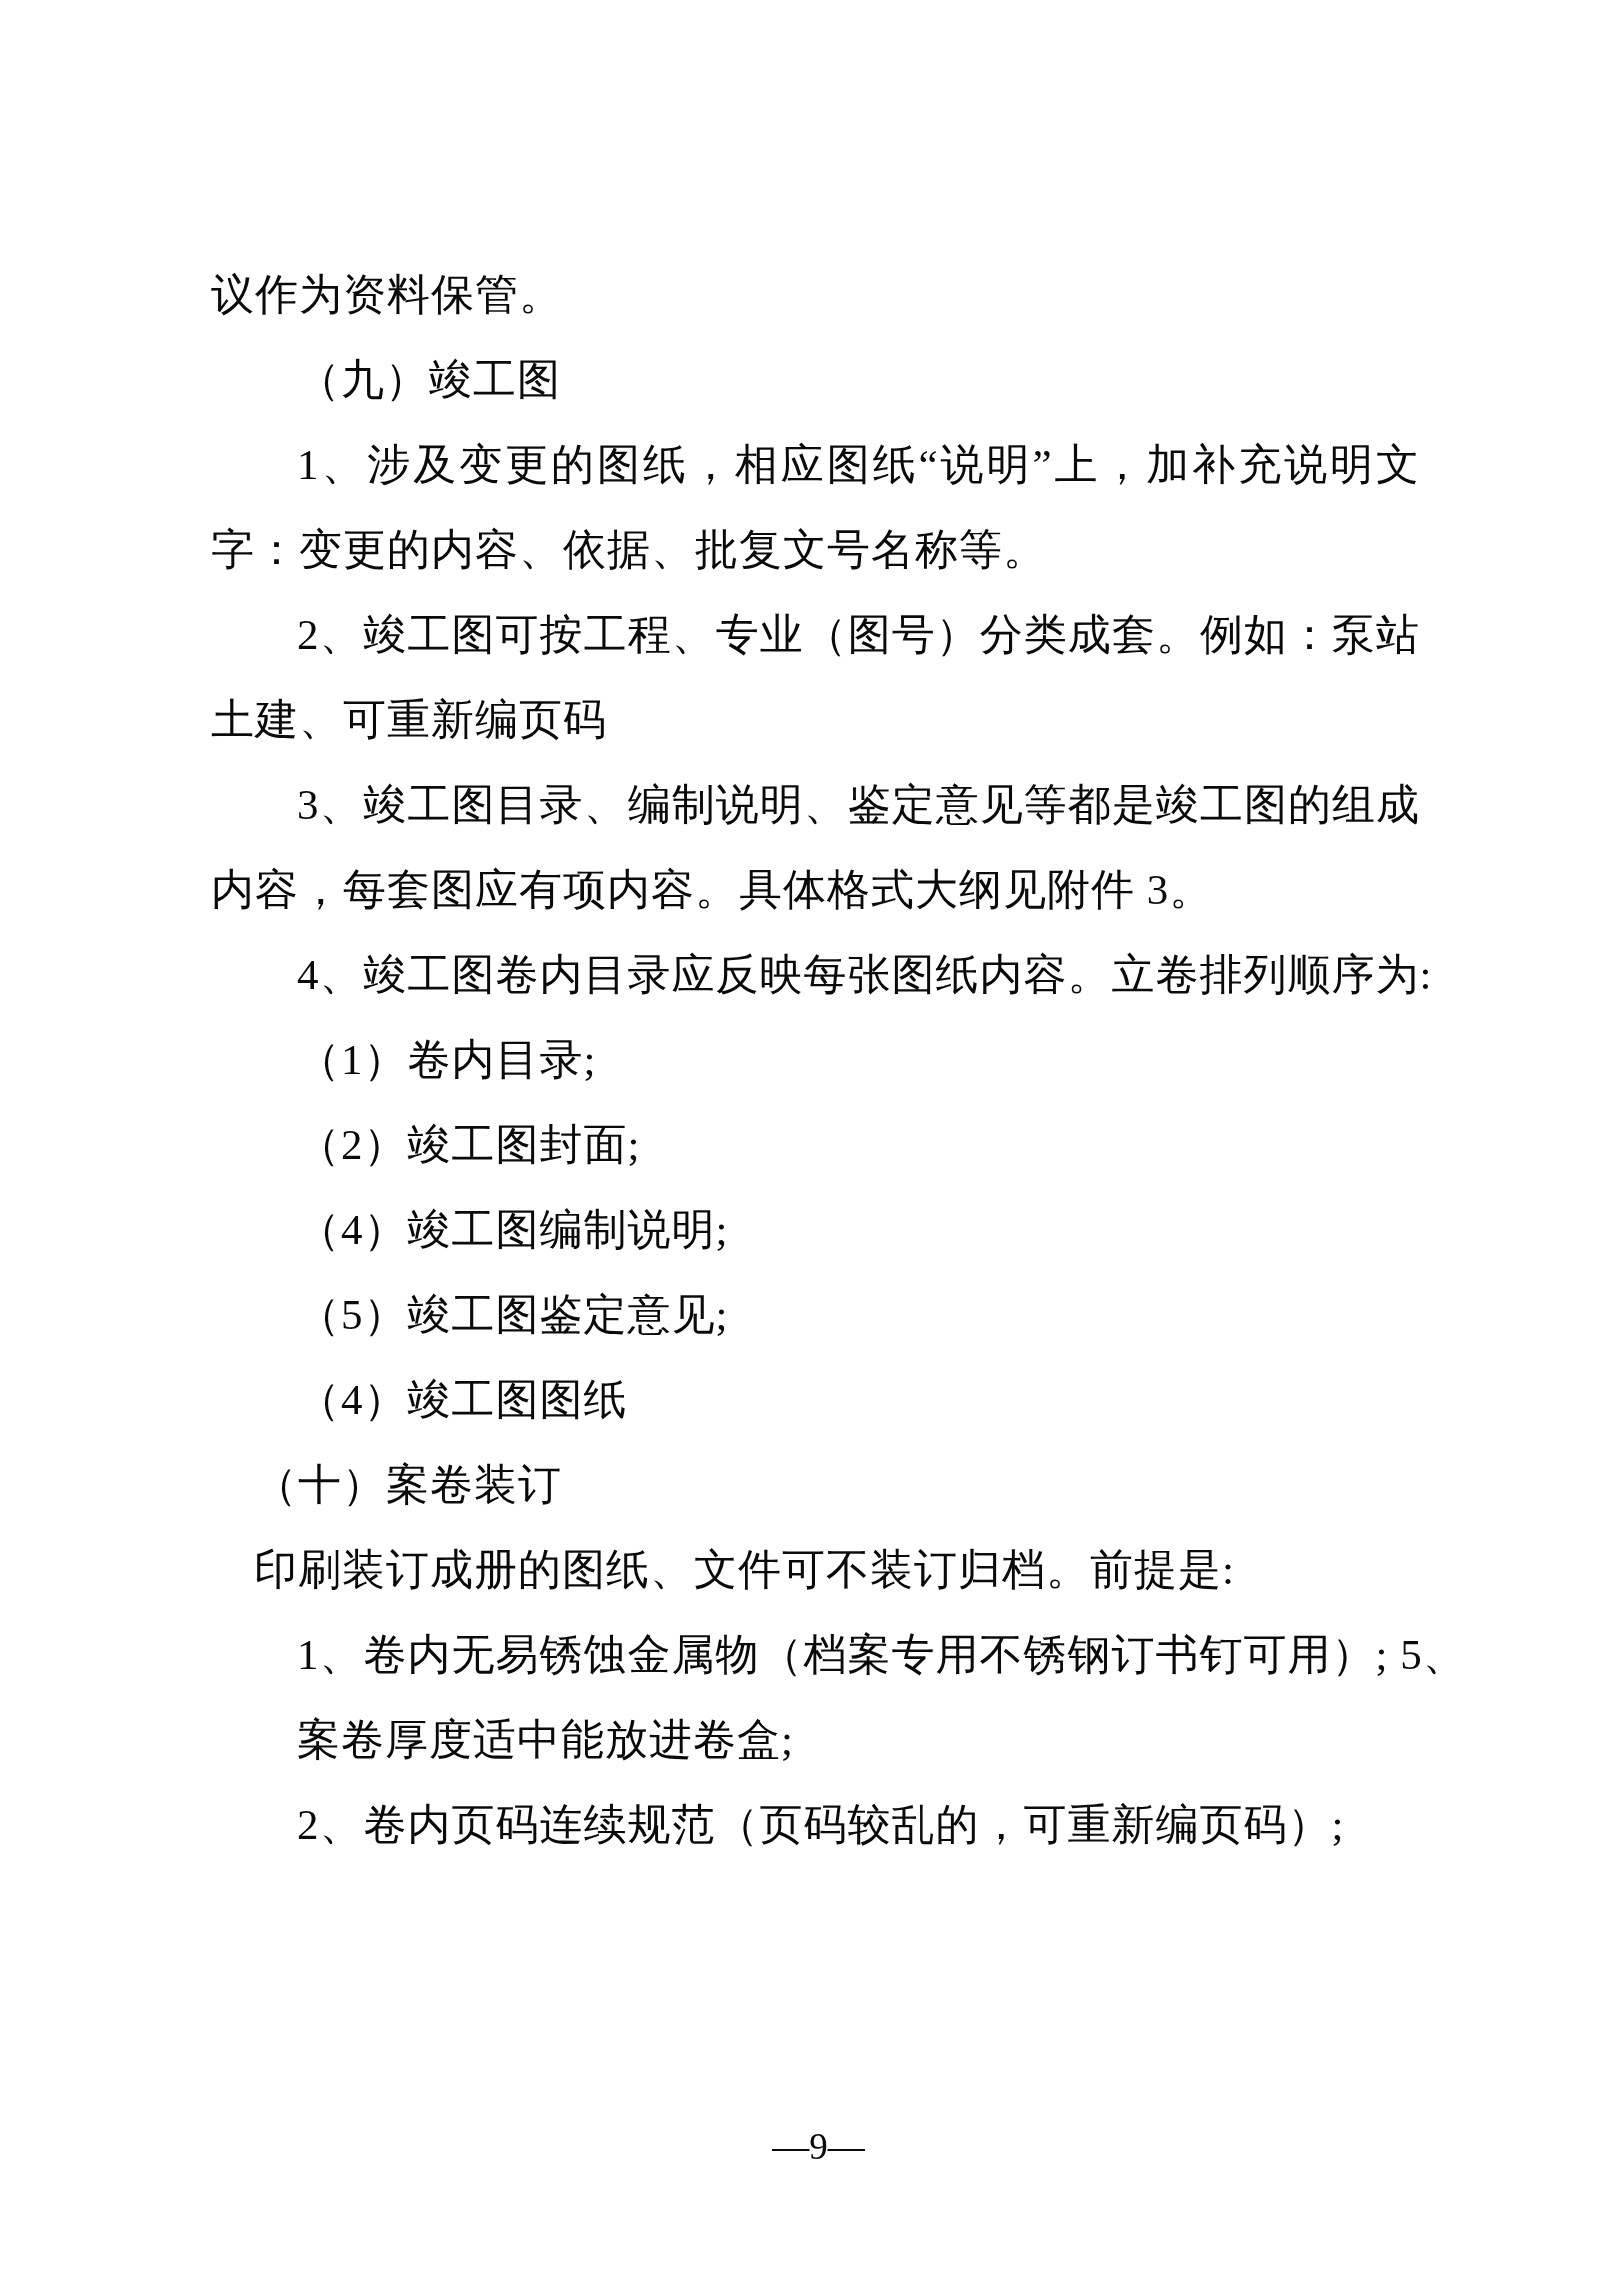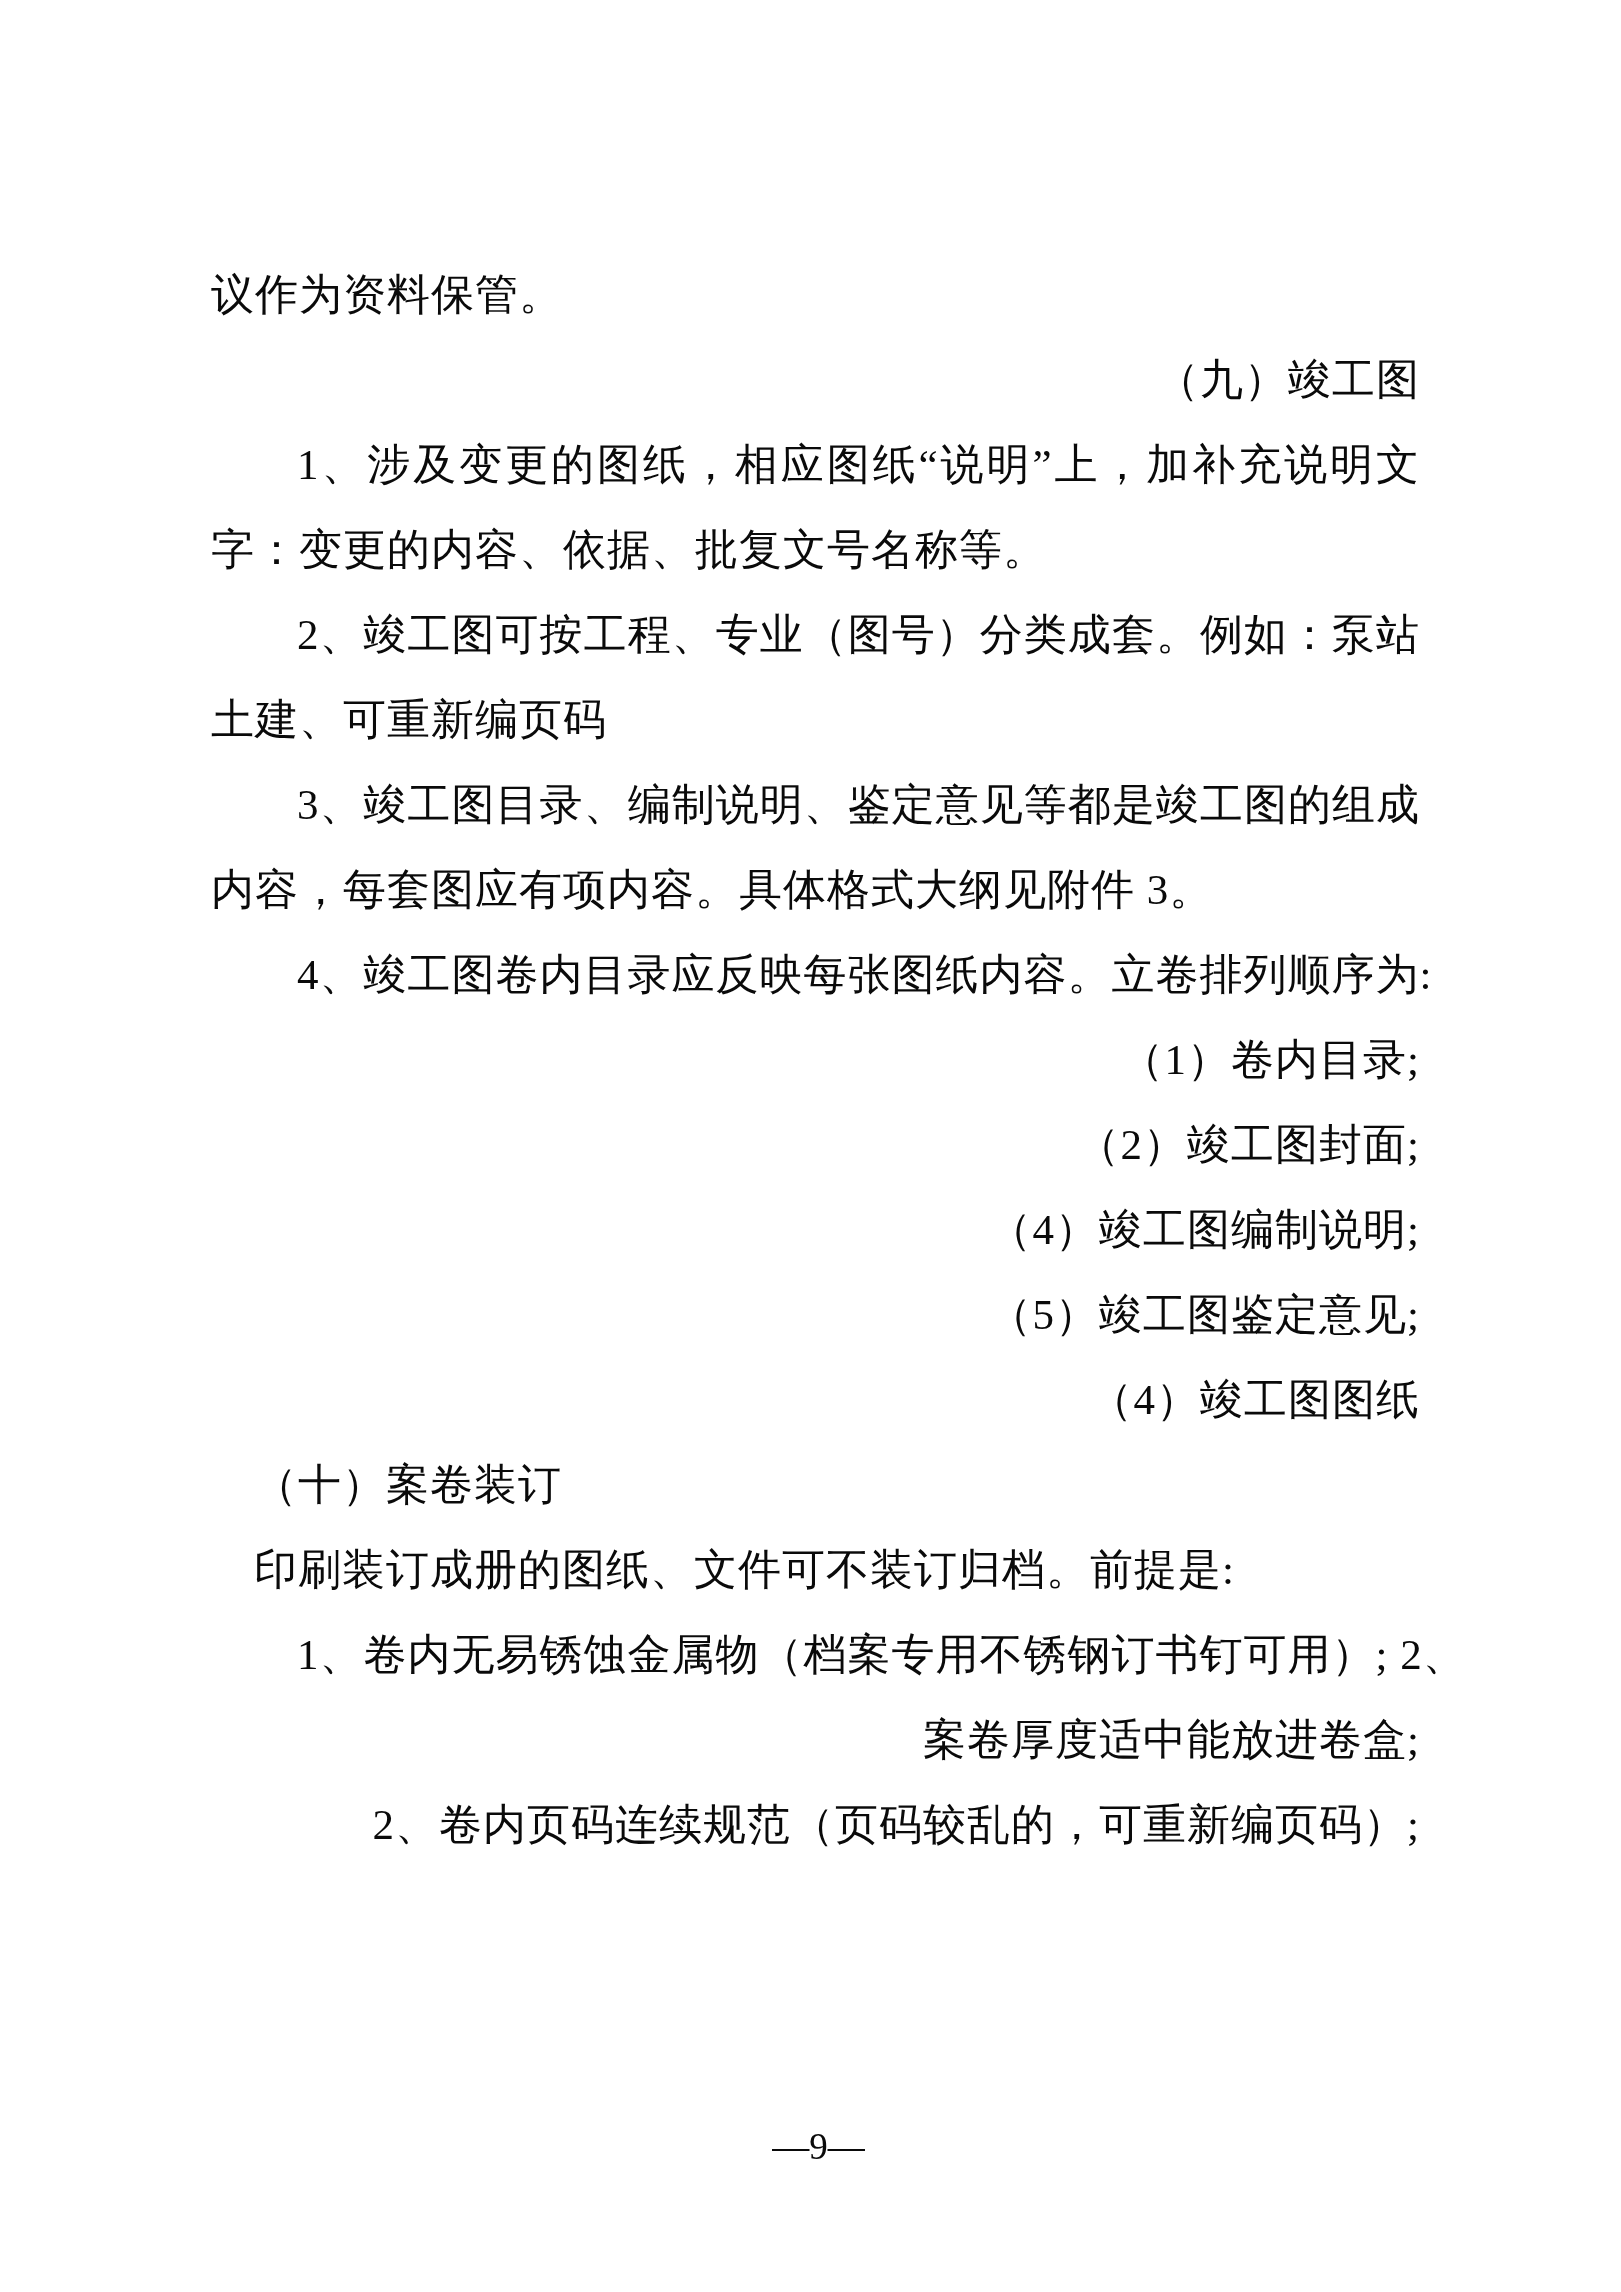--- a/index.html
+++ b/index.html
@@ -26,21 +26,21 @@
   }
   .line {
     font-size: 43px;
     line-height: 85px;
     height: 85px;
     white-space: nowrap;
     color: #0a0a0a;
     letter-spacing: 1px;
   }
   .in1 { text-indent: 43px; }
-  .in2 { text-indent: 86px; text-align: right; }
+  .in2 { text-indent: 86px; }
   .just {
     text-align: justify;
     text-align-last: justify;
   }
   .page-footer {
     position: absolute;
     left: 0;
     top: 2125px;
     width: 100%;
     text-align: center;
@@ -66,21 +66,21 @@
     <div class="line in2 just">3、竣工图目录、编制说明、鉴定意见等都是竣工图的组成</div>
     <div class="line">内容，每套图应有项内容。具体格式大纲见附件 3。</div>
     <div class="line in2 just">4、竣工图卷内目录应反映每张图纸内容。立卷排列顺序为:</div>
     <div class="line in2">（1）卷内目录;</div>
     <div class="line in2">（2）竣工图封面;</div>
     <div class="line in2">（4）竣工图编制说明;</div>
     <div class="line in2">（5）竣工图鉴定意见;</div>
     <div class="line in2">（4）竣工图图纸</div>
     <div class="line in1">（十）案卷装订</div>
     <div class="line in1">印刷装订成册的图纸、文件可不装订归档。前提是:</div>
-    <div class="line in2 just">1、卷内无易锈蚀金属物（档案专用不锈钢订书钉可用）; 2、</div>
+    <div class="line in2 just">1、卷内无易锈蚀金属物（档案专用不锈钢订书钉可用）; 5、</div>
     <div class="line in2">案卷厚度适中能放进卷盒;</div>
     <div class="line in2">2、卷内页码连续规范（页码较乱的，可重新编页码）;</div>
   </div>
 
   <div class="page-footer">
     <span class="page-number">—9—</span>
   </div>
 </div>
 
 

